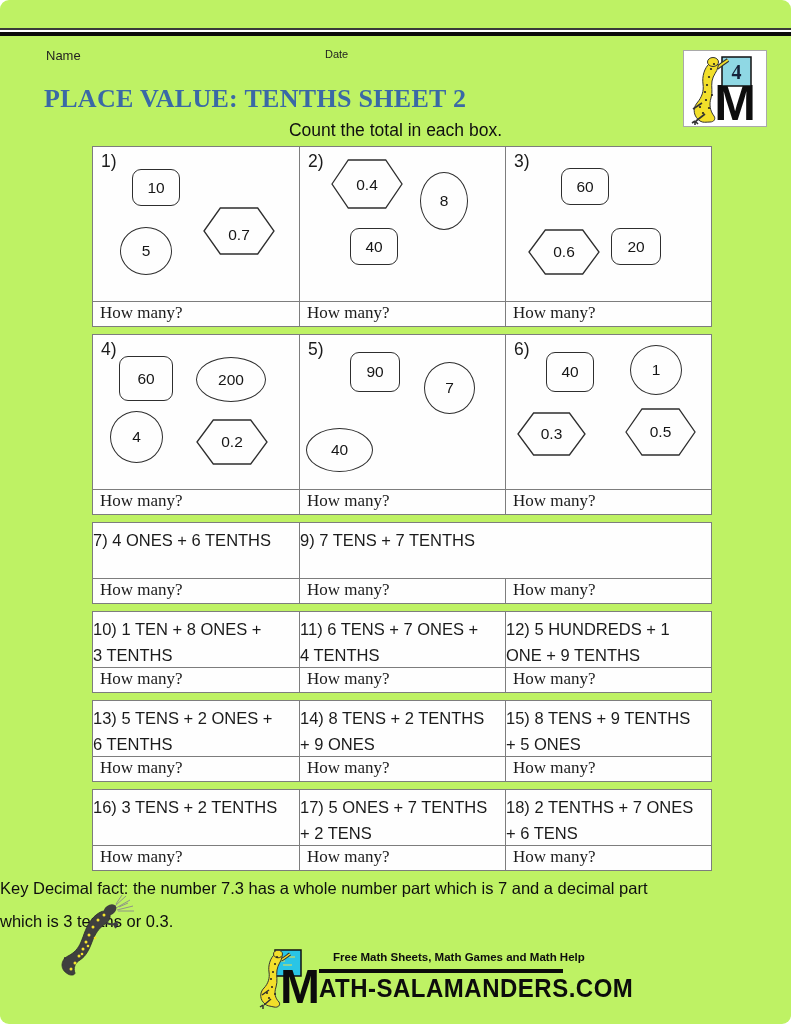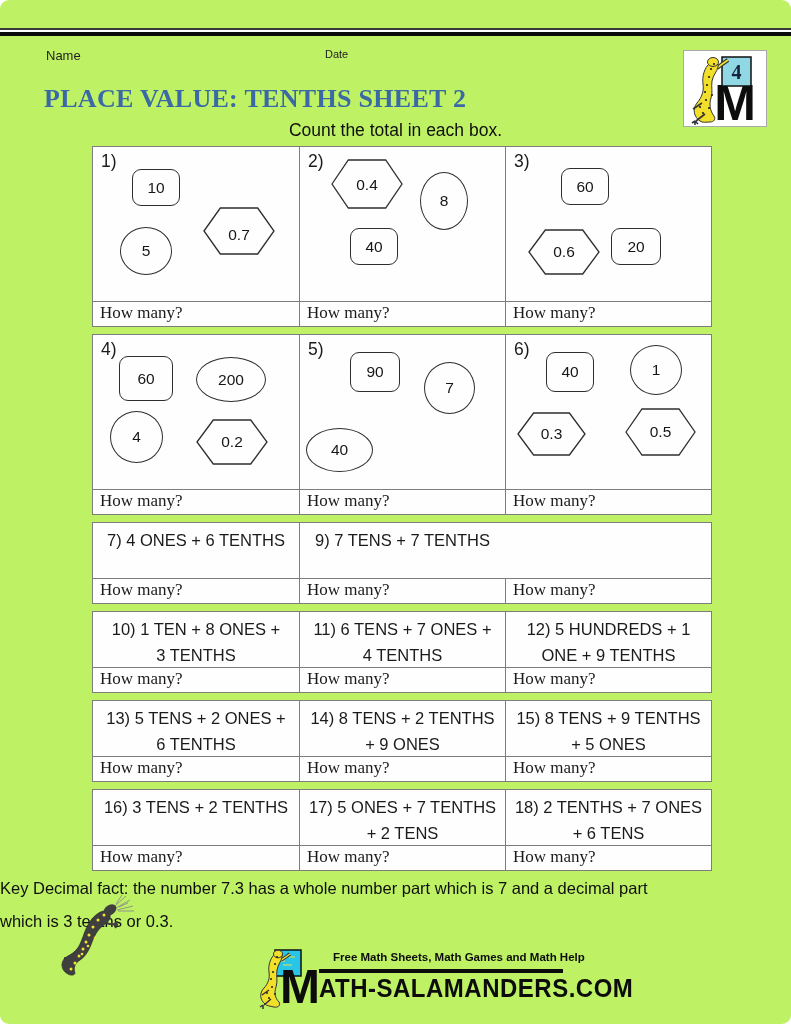--- a/index.html
+++ b/index.html
@@ -14,21 +14,21 @@
               font-size:26px;font-weight:bold;color:#3a69a6;letter-spacing:.3px;}
   .instruction{position:absolute;left:0;top:120px;width:791px;text-align:center;font-size:17.5px;color:#101010;}
   #worksheet-tables{position:absolute;left:92px;top:146px;width:620px;}
   .wtable{border:1px solid #7d7d7d;margin-bottom:7px;background:#fefefe;}
   .trow{display:flex;}
   .trow + .trow{border-top:1px solid #7d7d7d;font-family:Liberation Serif, serif;}
   .tcell{width:206px;position:relative;box-sizing:border-box;}
   .tcell + .tcell{border-left:1px solid #7d7d7d;}
   .shapes-row .tcell{height:154px;}
   .how-row .tcell{height:24px;font-size:17px;padding:1px 0 0 7px;}
-  .q-row .tcell{height:55px;text-align:center;padding-top:4px;}
+  .q-row .tcell{height:55px;padding-top:4px;}
   .q-line{font-size:16.5px;line-height:26px;white-space:nowrap;}
   .box-number{position:absolute;left:8px;top:4px;font-size:17.5px;}
   .shape{position:absolute;display:flex;align-items:center;justify-content:center;box-sizing:border-box;}
   .shape-roundrect{border:1.3px solid #2e2e2e;border-radius:9px;}
   .shape-circle,.shape-ellipse{border:1.3px solid #2e2e2e;border-radius:50%;}
   .shape-hexagon svg{position:absolute;left:0;top:0;}
   .shape-value{font-size:15.5px;color:#161616;position:relative;}
   .key-fact{position:absolute;left:0;top:872px;width:791px;
             font-size:16.5px;line-height:33px;color:#0e0e0e;}
   .gecko{position:absolute;left:58px;top:894px;}

